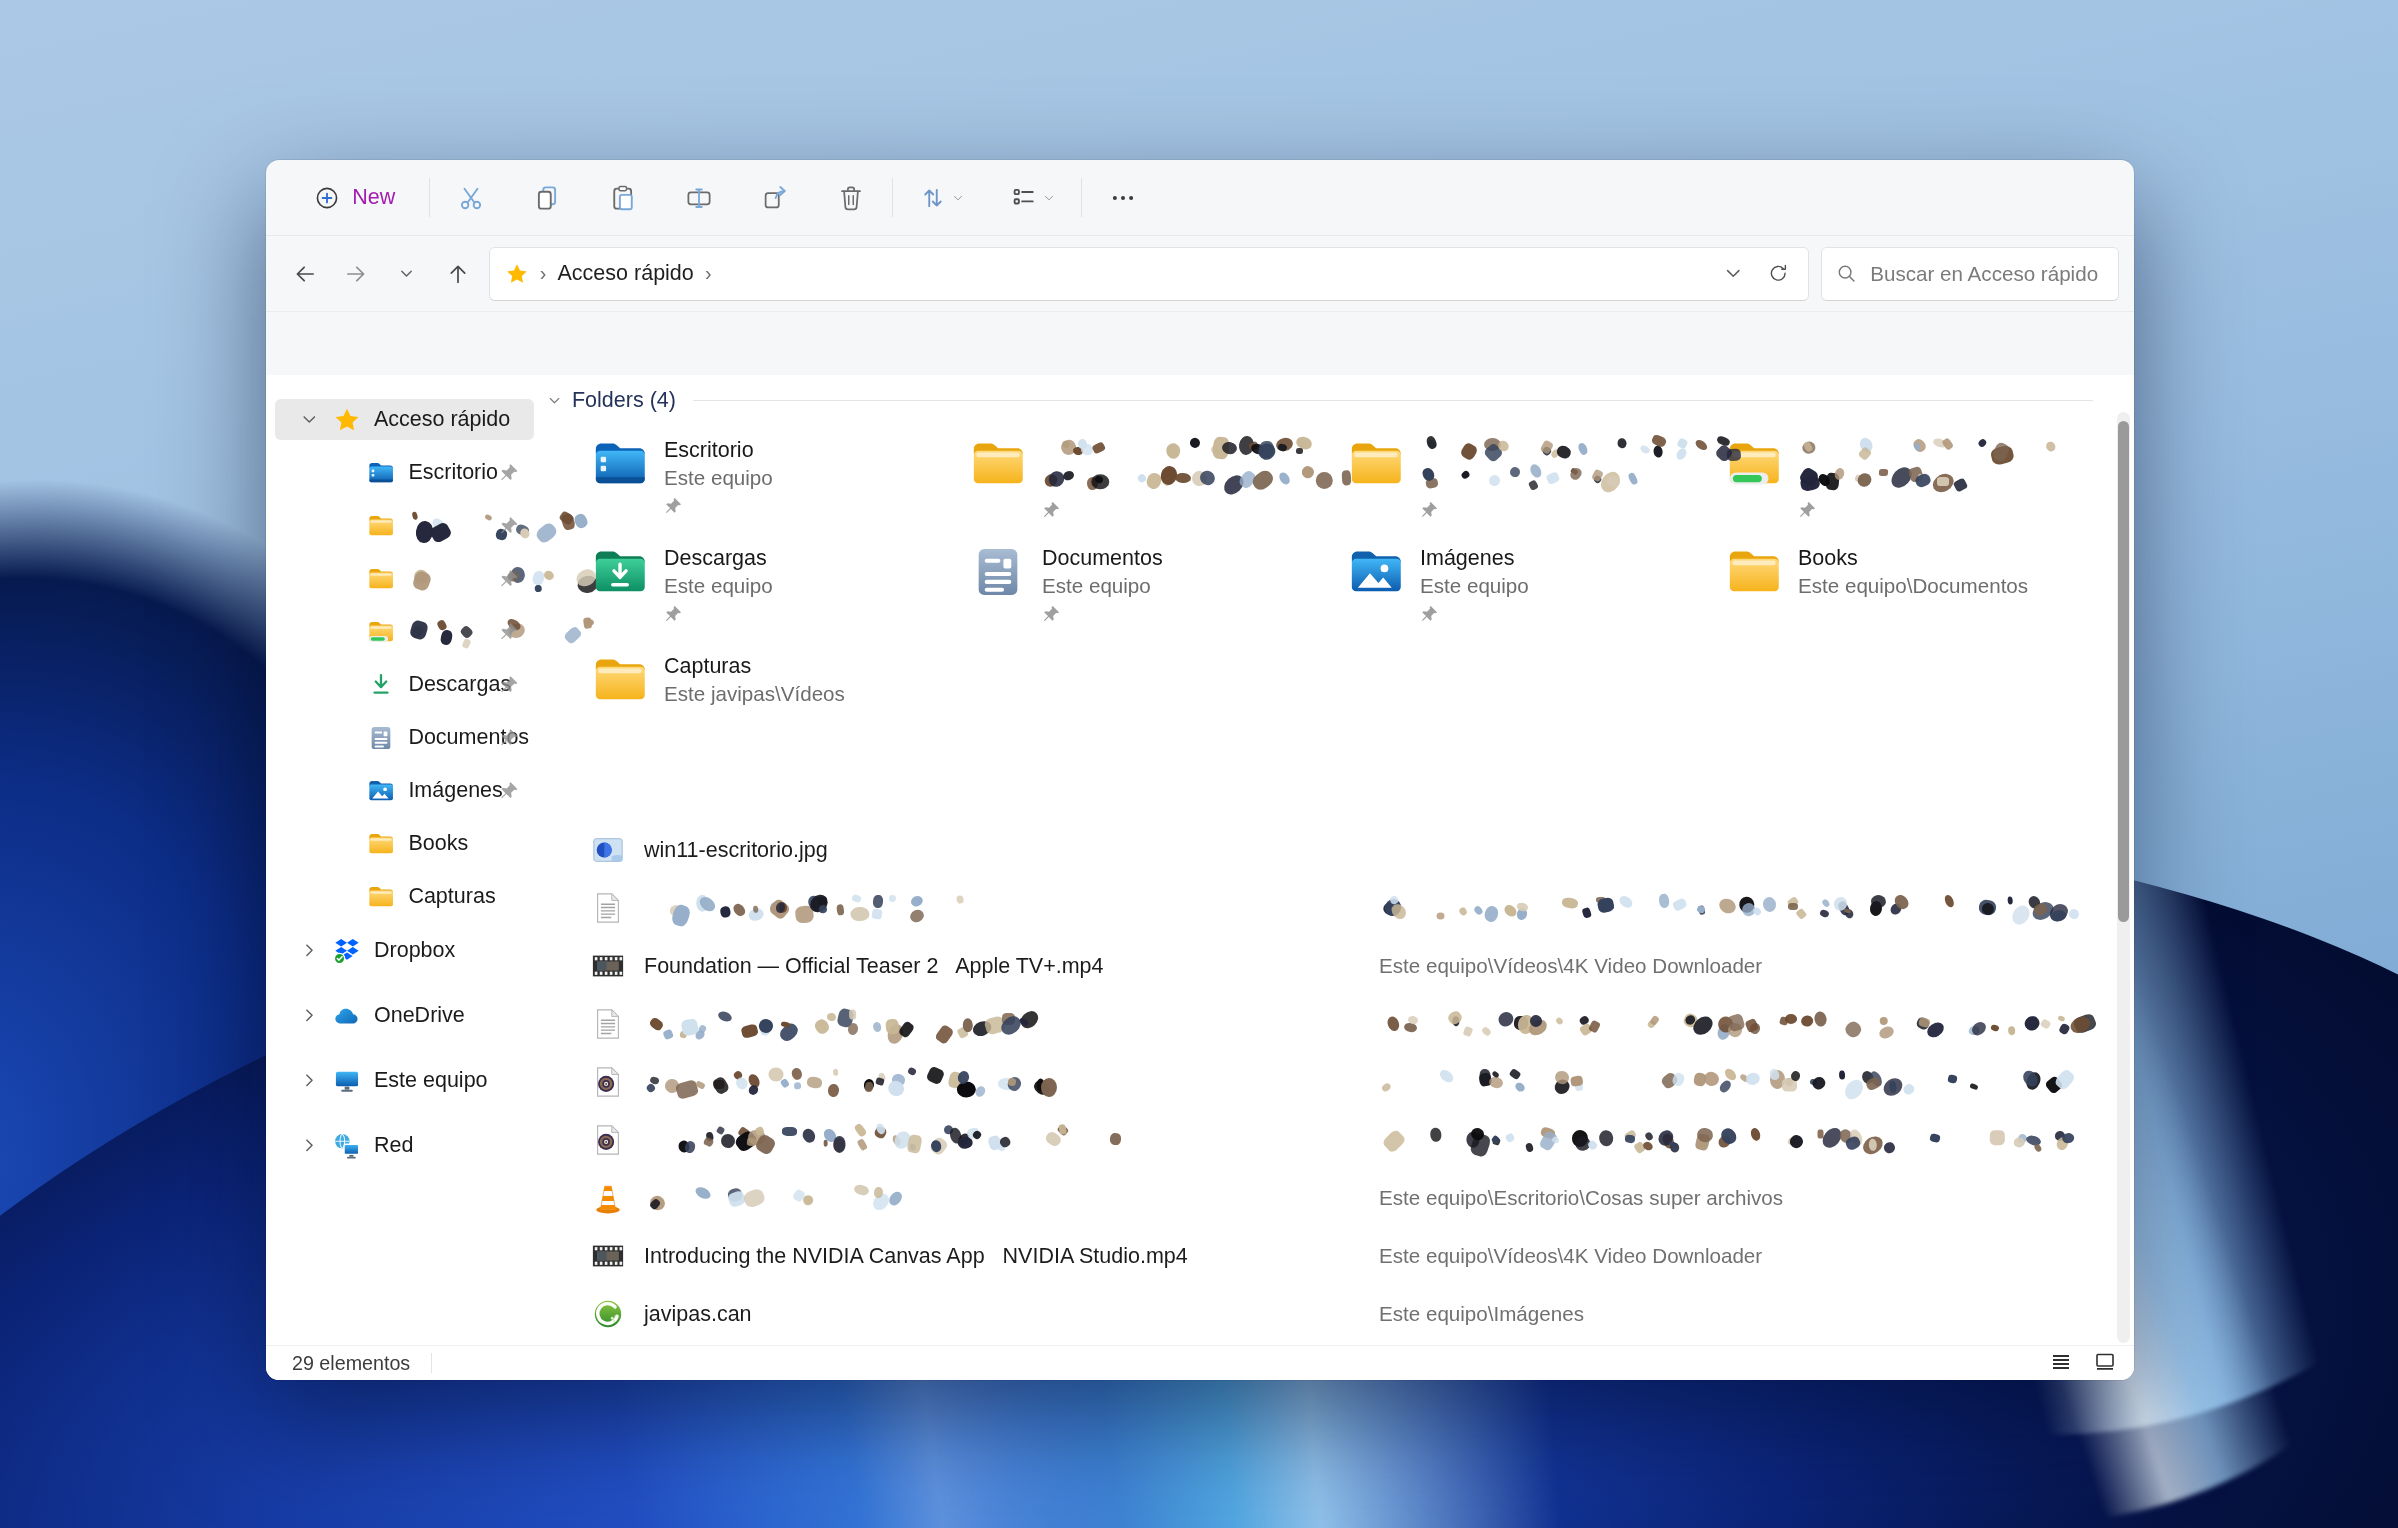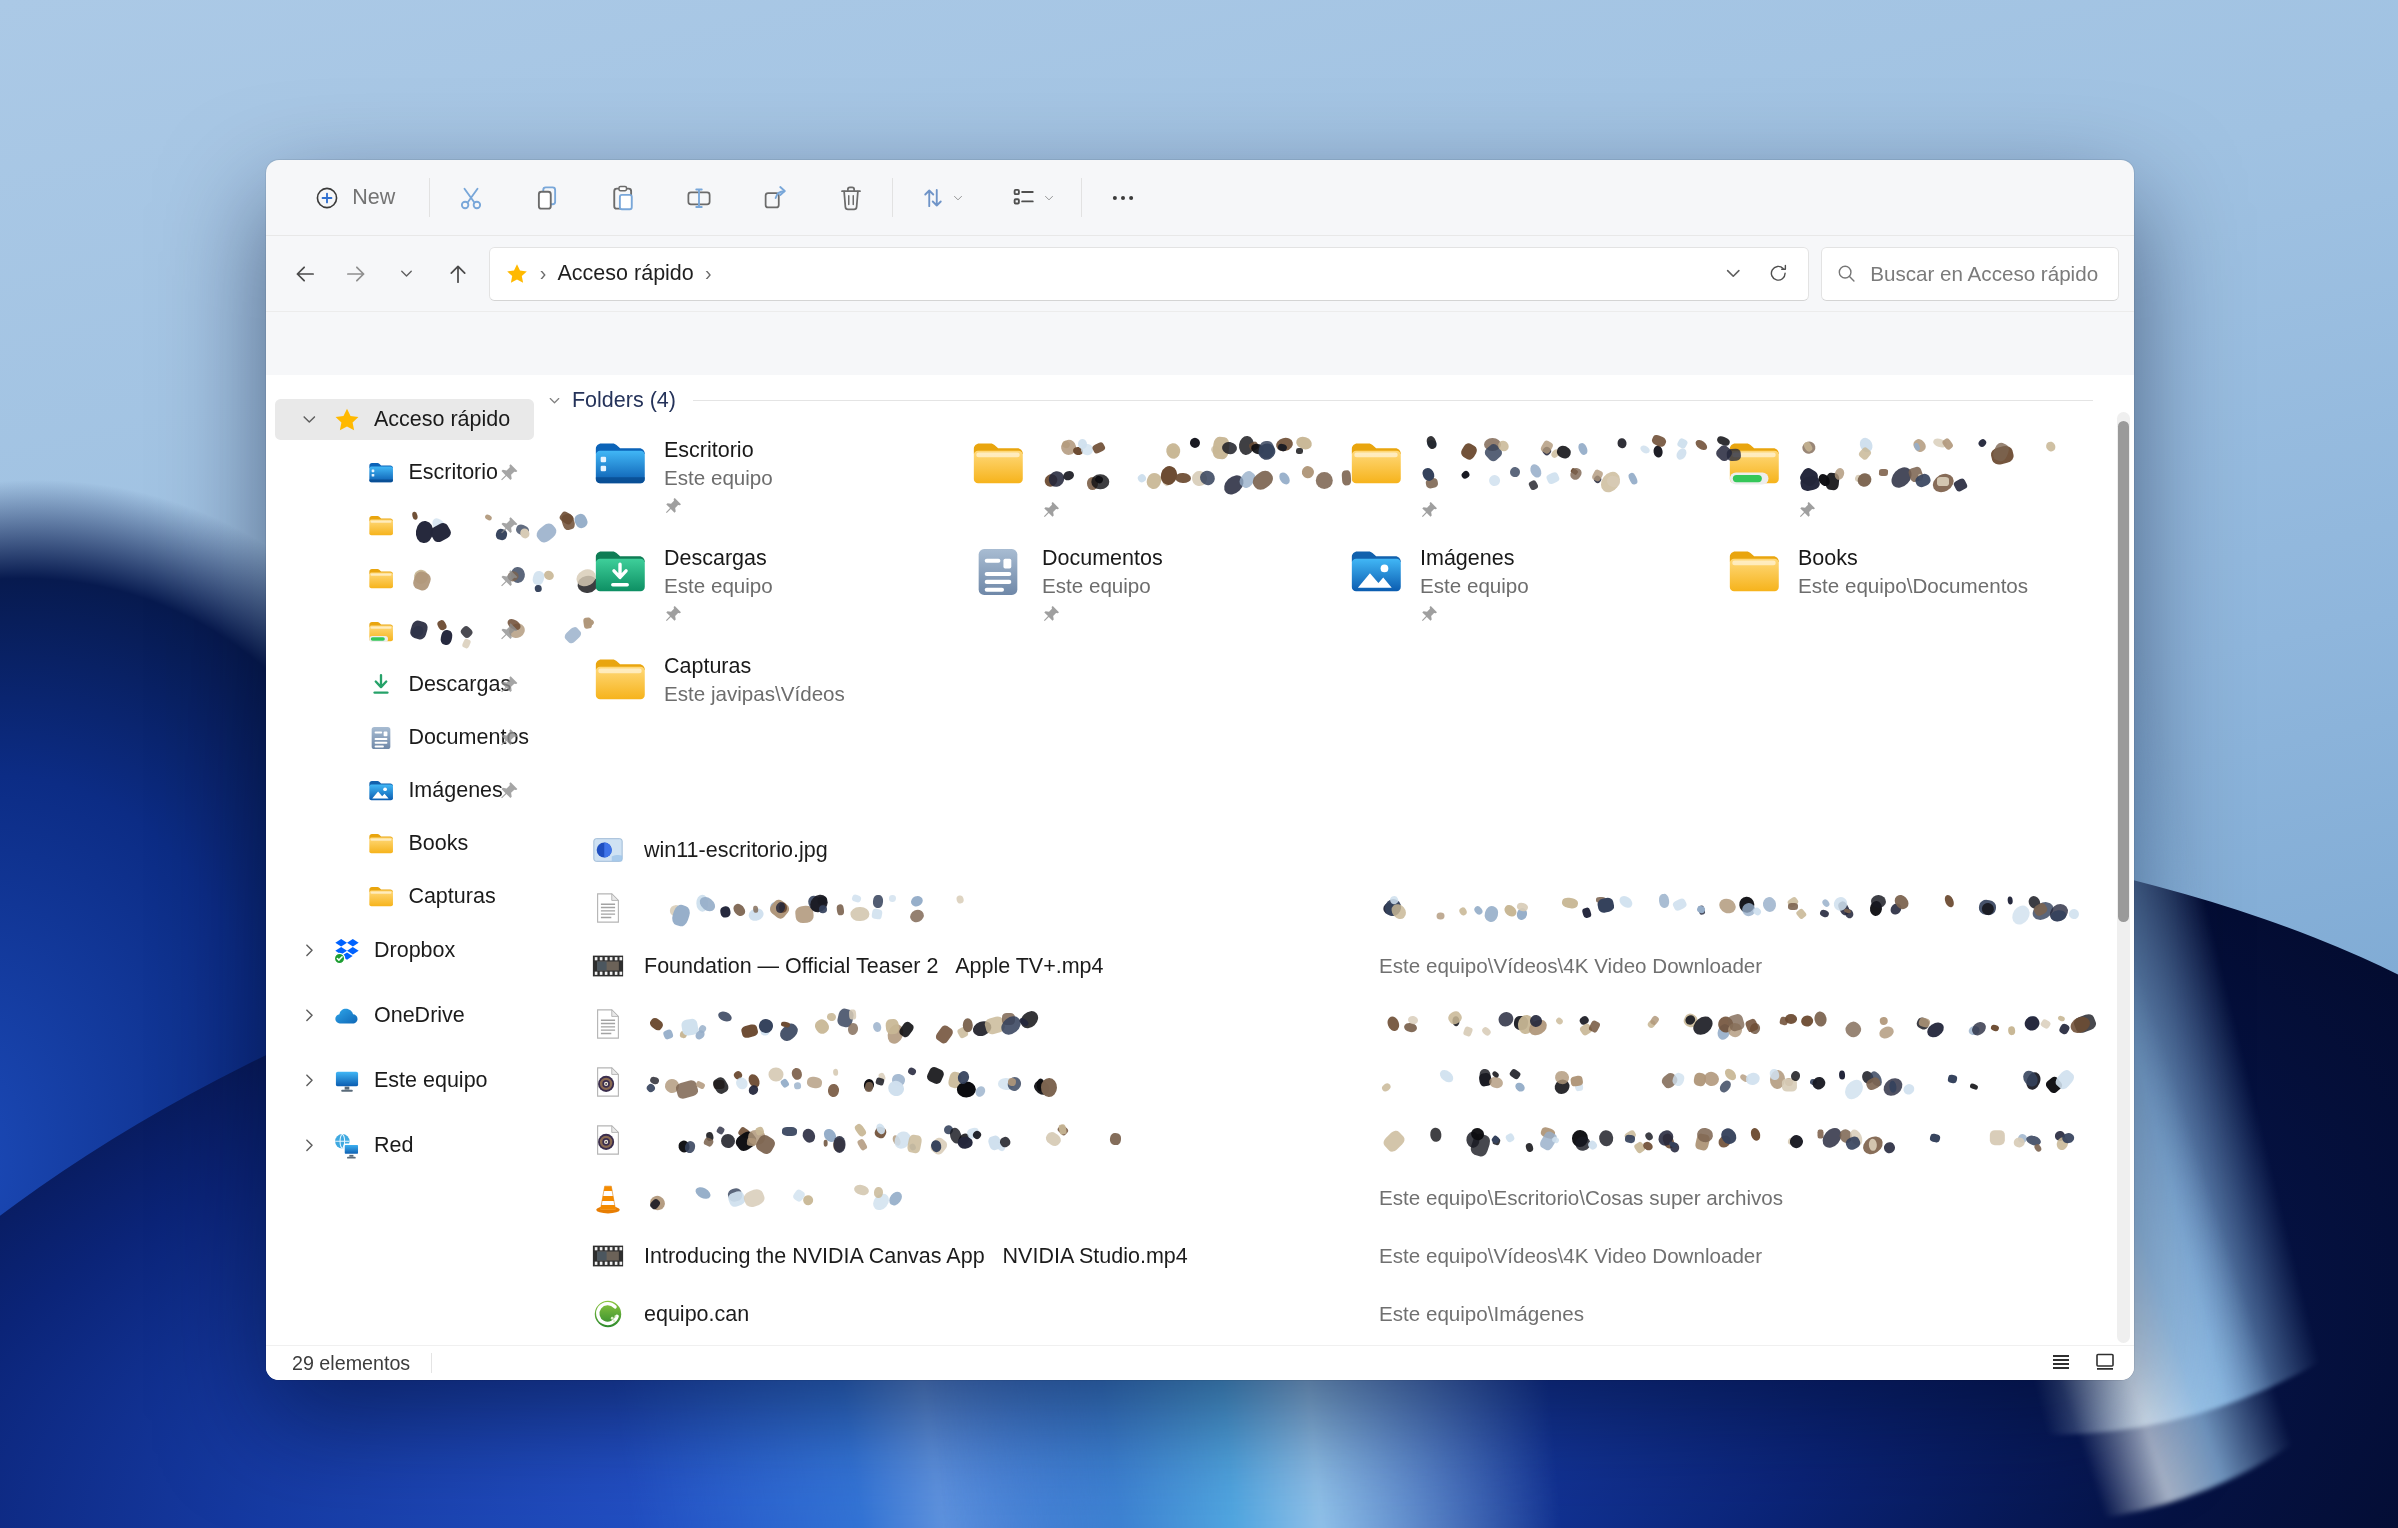--- a/index.html
+++ b/index.html
@@ -30,21 +30,21 @@
   .win{position:absolute;left:266px;top:160px;width:1868px;height:1220px;background:#f6f7f9;
        border-radius:13px;box-shadow:0 41px 103px rgba(0,10,40,.5),0 0 0 0.9px rgba(0,0,0,.07);overflow:hidden;}
   .titlebar{position:relative;height:65px;display:flex;align-items:center;padding-left:17px;}
   .titlebar .appico{width:26px;height:26px;margin-right:11.2px;}
   .title{font-size:21.5px;color:#1f1f1f;}
   .ctrls{position:absolute;top:0;right:0;height:65px;display:flex;}
   .ctrl{width:71px;height:100%;display:flex;align-items:center;justify-content:center;background:transparent;border:0;padding:0;cursor:default;}
   .ctrl svg{width:24px;height:24px;}
   
   .toolbar{height:75px;display:flex;align-items:center;padding-left:28px;border-bottom:0.9px solid #e8e8e8;}
-  .newbtn{display:flex;align-items:center;gap:11.2px;padding:9.4px 19px;border-radius:5.6px;border:0;background:transparent;font-size:21.5px;color:#737373;font-family:inherit;}
+  .newbtn{display:flex;align-items:center;gap:11.2px;padding:9.4px 19px;border-radius:5.6px;border:0;background:transparent;font-size:21.5px;color:#a21caf;font-family:inherit;}
   .newbtn svg{width:28px;height:28px;}
   .vsep{width:0.9px;height:39px;background:#e2e2e2;margin:0 15px;}
   .tgroup{display:flex;align-items:center;gap:24px;}
   .tbtn{display:flex;align-items:center;justify-content:center;gap:3.7px;width:52px;height:49px;border:0;background:transparent;border-radius:5.6px;padding:0;}
   .tbtn.wide{width:67px;}
   .tbtn .ti{width:30px;height:30px;}
   .tbtn .chv{width:14px;height:14px;opacity:.65;}
   
   .navbar{height:75px;display:flex;align-items:center;padding:0 15px 0 13px;border-bottom:0.9px solid #ececec;}
   .navbtn{width:51px;height:49px;display:flex;align-items:center;justify-content:center;border:0;background:transparent;border-radius:5.6px;}
@@ -1294,21 +1294,21 @@
                 </svg>
               <span class="fname">Introducing the NVIDIA Canvas App   NVIDIA Studio.mp4</span>
             </div>
             <span class="fpath">Este equipo\Vídeos\4K Video Downloader</span>
           </div>
           <div class="frow">
             <div class="fmain">
               <svg class="fic" viewBox="0 0 36 36" width="34" height="34">
                   <use href="#s-can"></use>
                 </svg>
-              <span class="fname">equipo.can</span>
+              <span class="fname">javipas.can</span>
             </div>
             <span class="fpath">Este equipo\Imágenes</span>
           </div>
         </div>
       </div>
     </div>
 
     <div class="vtrack">
       <div class="vthumb"></div>
     </div>

